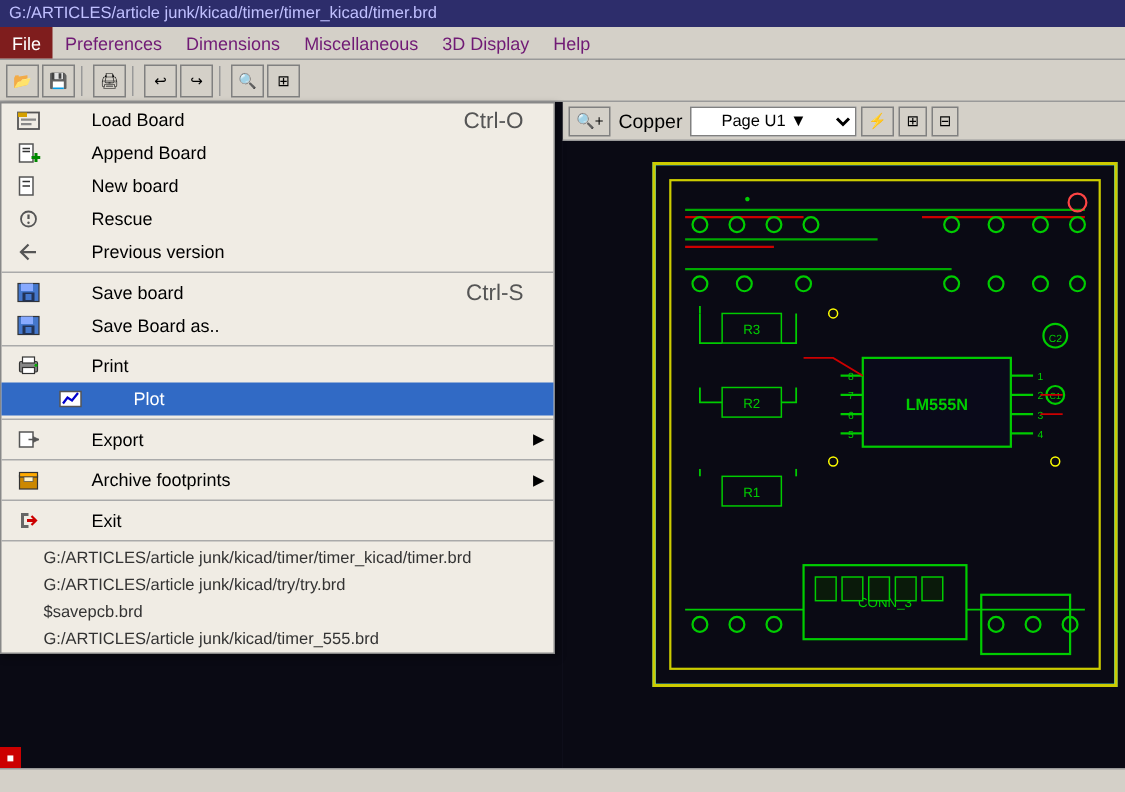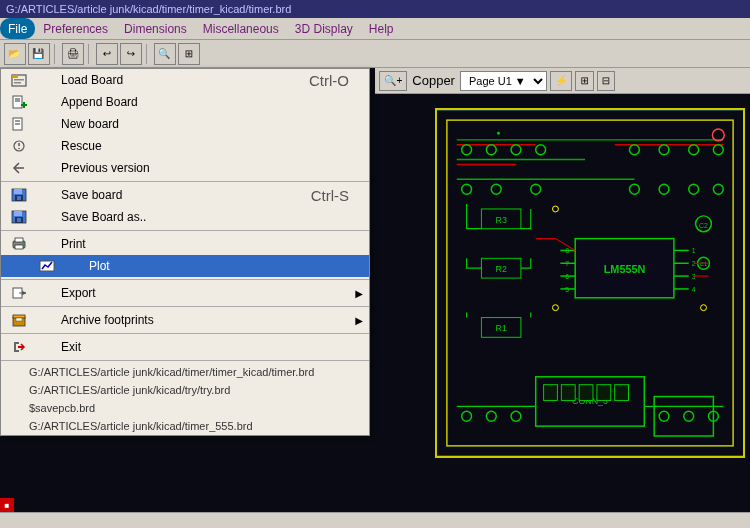--- a/index.html
+++ b/index.html
@@ -35,23 +35,22 @@
     .menu-item {
       padding: 2px 8px;
       color: #701a75;
       font-size: 12px;
       cursor: pointer;
       height: 100%;
       display: flex;
       align-items: center;
     }
     .menu-item:hover, .menu-item.active {
-      background: #0369a1;
+      background: #7f1d1d;
       color: #fff;
-      border-radius: 10px;
     }
 
     
     #toolbar {
       background: #d4d0c8;
       height: 28px;
       display: flex;
       align-items: center;
       padding: 2px 4px;
       gap: 2px;
@@ -184,21 +183,21 @@
       cursor: pointer;
       font-size: 10px;
       padding: 0 4px;
     }
 
     .layer-select {
       height: 20px;
       background: #fff;
       border: 1px solid #808080;
       font-size: 11px;
-      padding: 0 4px;
+      padding: 0 16px;
       min-width: 80px;
     }
 
     
     #pcb-board {
       position: absolute;
       top: 30px;
       left: 10px;
       right: 10px;
       bottom: 10px;

